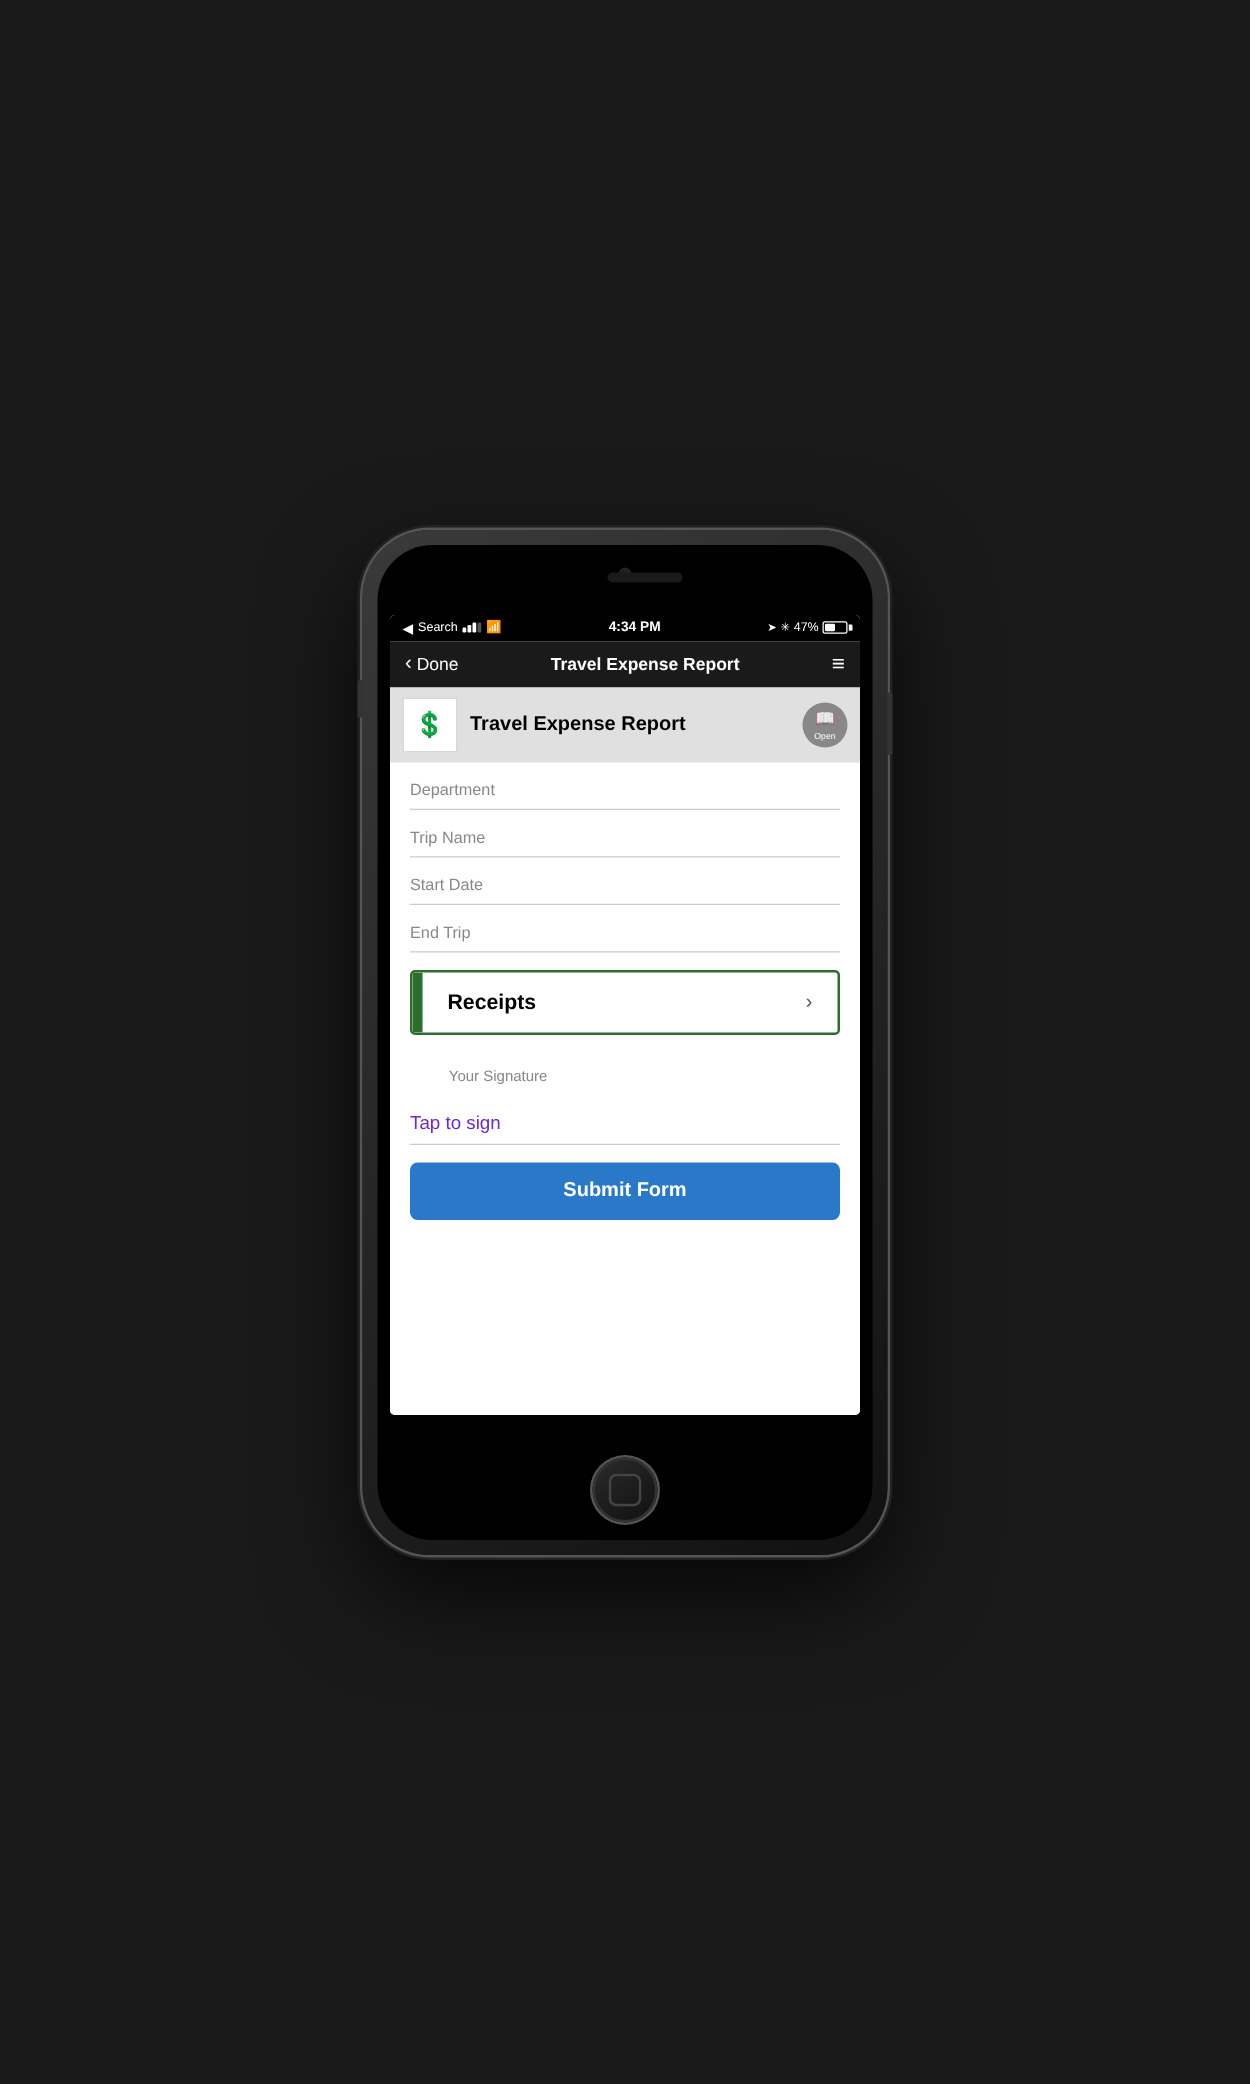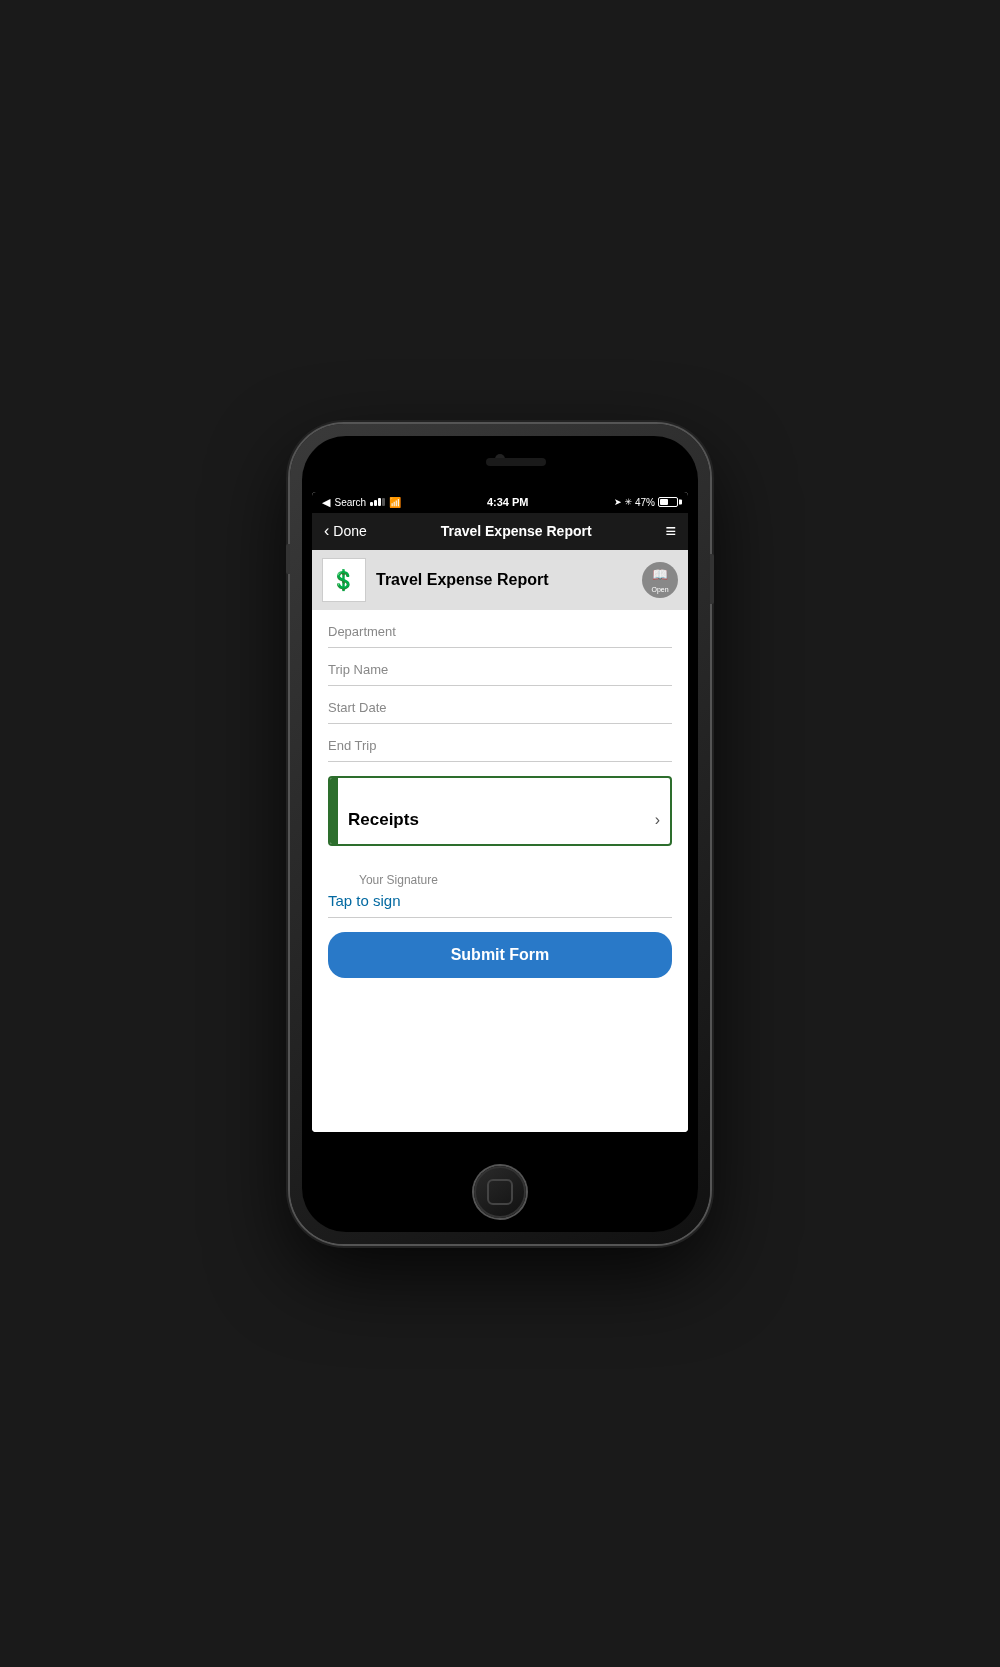--- a/index.html
+++ b/index.html
@@ -260,25 +260,24 @@
 
     .receipts-stripe {
       width: 8px;
       background: #2d6e2d;
       align-self: stretch;
       flex-shrink: 0;
     }
 
     .receipts-content {
       flex: 1;
-      padding: 14px 10px;
+      padding: 14px 20px;
       display: flex;
       align-items: center;
       justify-content: space-between;
-      margin-top: 18px;
     }
 
     .receipts-label {
       font-size: 17px;
       font-weight: 700;
       color: #000;
     }
 
     .receipts-chevron {
       font-size: 16px;
@@ -292,31 +291,31 @@
     }
 
     .sig-label {
       font-size: 12px;
       color: #888;
       margin-left: 31px;
     }
 
     .sig-value {
       font-size: 15px;
-      color: #0369a1;
-      margin-top: 4px;
+      color: #6d28d9;
+      margin-top: 20px;
     }
 
     
     .submit-btn {
       margin: 14px 0 16px;
       background: #2979c8;
       color: #fff;
       border: none;
-      border-radius: 17px;
+      border-radius: 6px;
       width: 100%;
       padding: 14px;
       font-size: 16px;
       font-weight: 700;
       text-align: center;
       cursor: pointer;
     }
 
     
     .home-btn-area {

